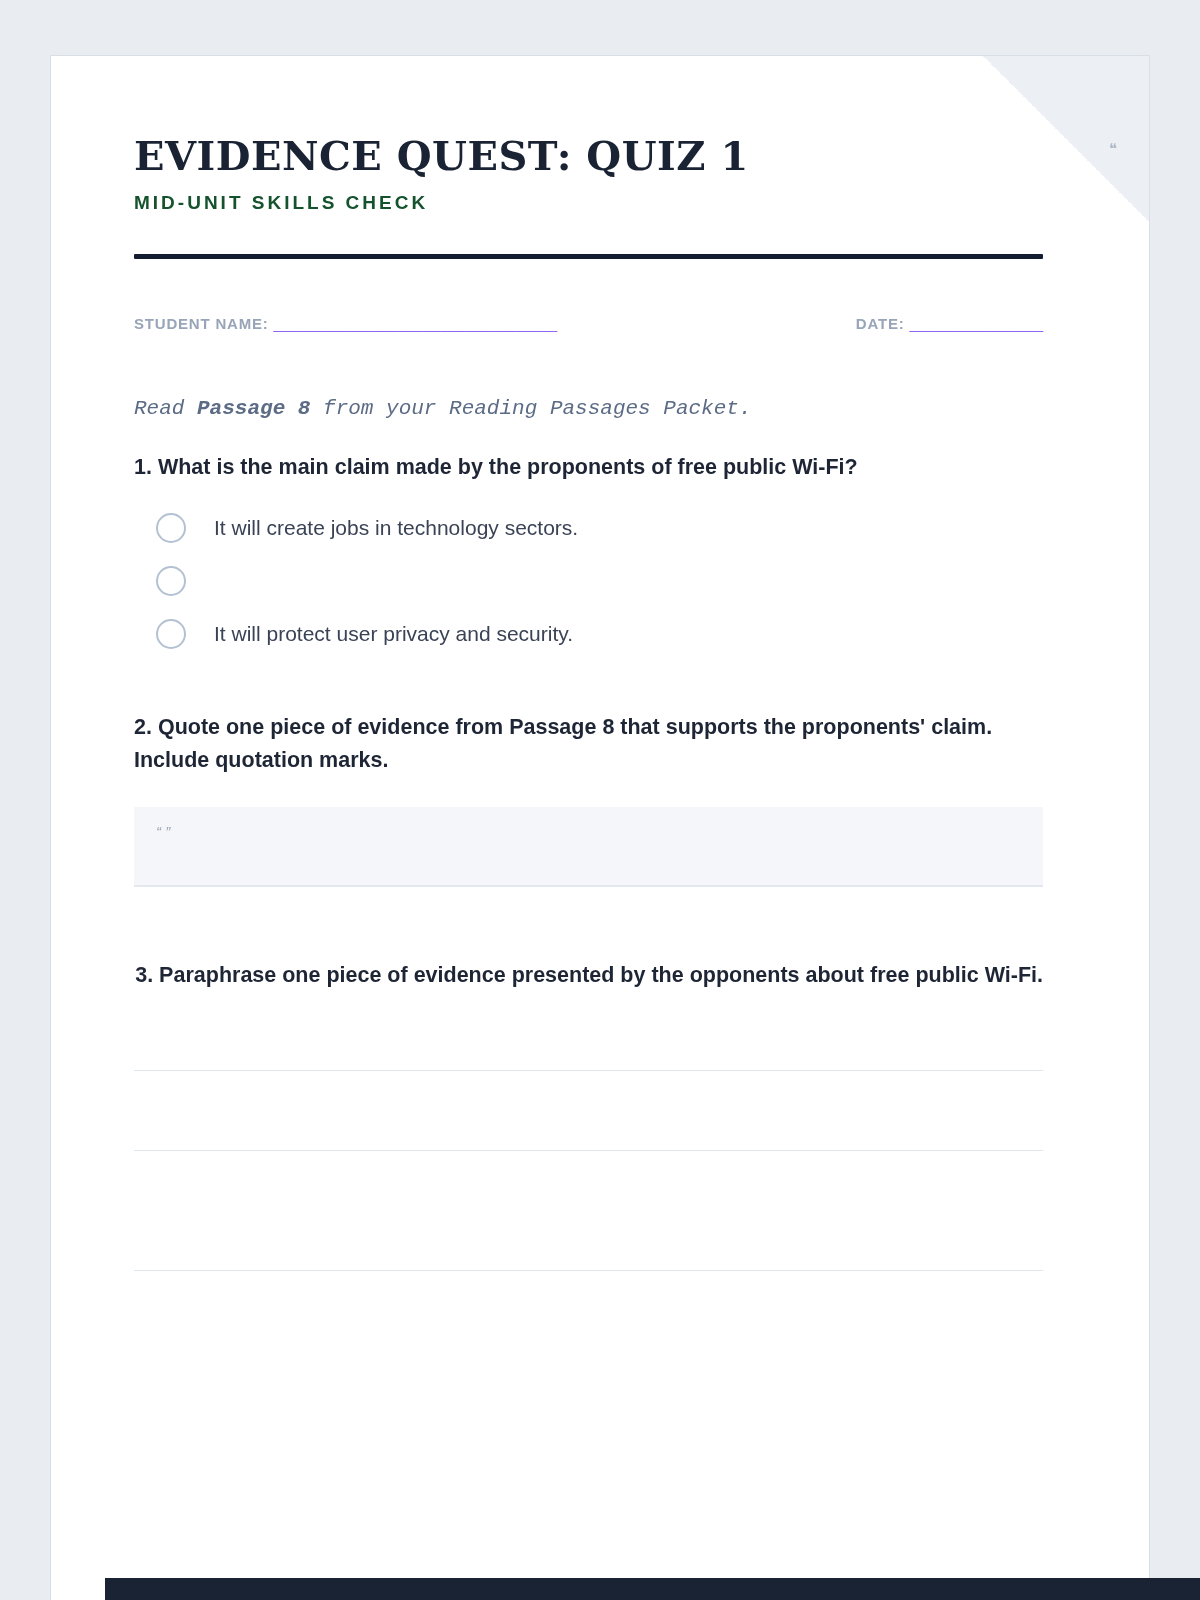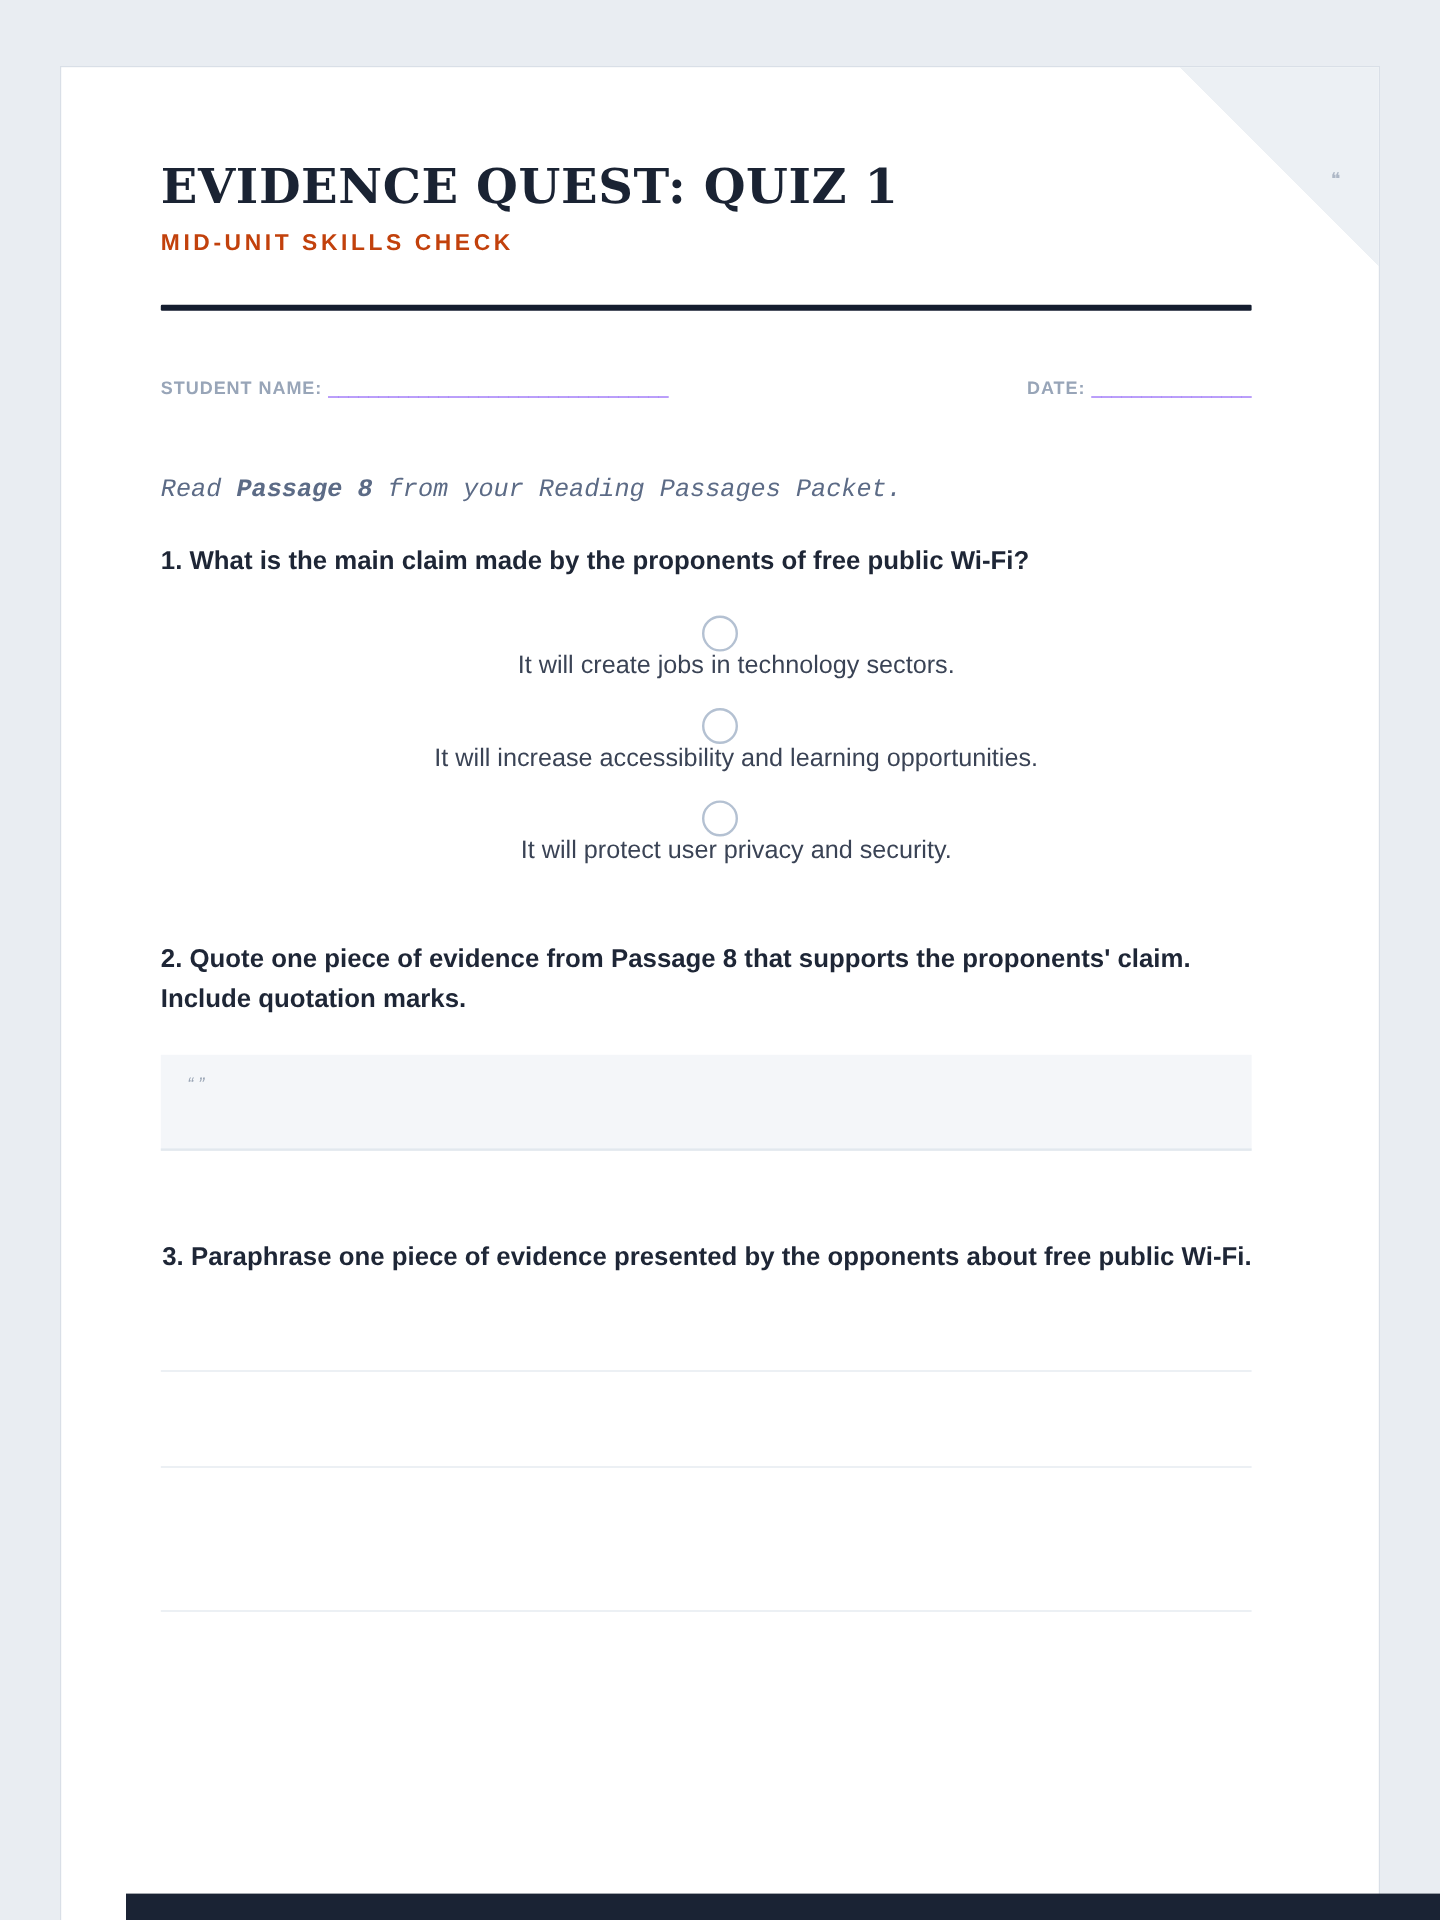--- a/index.html
+++ b/index.html
@@ -40,21 +40,21 @@
     font-size:40px;
     letter-spacing:0.5px;
     color:#1a2333;
     line-height:1.1;
   }
   .subtitle {
     margin-top:14px;
     font-size:19px;
     font-weight:600;
     letter-spacing:3px;
-    color:#c2410c;
+    color:#14532d;
   }
   .rule {
     margin-top:40px;
     height:5px;
     background:#141d2f;
     border-radius:1px;
   }
   .fields-row {
     margin-top:56px;
     display:flex;
@@ -85,21 +85,20 @@
     color:#1e2636;
     line-height:1.55;
   }
   .q1-heading { margin-top:28px; }
   .options { margin-top:28px; padding-left:22px; }
   .option-row {
     display:flex;
     align-items:center;
     margin-bottom:23px;
     cursor:pointer;
-    flex-direction:column;
   }
   .radio-circle {
     width:30px; height:30px;
     border:2px solid #b4c1d2;
     border-radius:50%;
     background:#ffffff;
     flex:0 0 30px;
   }
   .option-label {
     margin-left:28px;
@@ -165,21 +164,20 @@
 
     <div class="question-heading q1-heading">1. What is the main claim made by the proponents of free public Wi-Fi?</div>
 
     <div class="options">
       <div class="option-row">
         <div class="radio-circle"></div>
         <div class="option-label">It will create jobs in technology sectors.</div>
       </div>
       <div class="option-row">
         <div class="radio-circle"></div>
-        <div class="option-label">It will increase accessibility and learning opportunities.</div>
       </div>
       <div class="option-row">
         <div class="radio-circle"></div>
         <div class="option-label">It will protect user privacy and security.</div>
       </div>
     </div>
 
     <div class="question-heading q2-heading">2. Quote one piece of evidence from Passage 8 that supports the proponents' claim. Include quotation marks.</div>
 
     <div class="quote-box">

